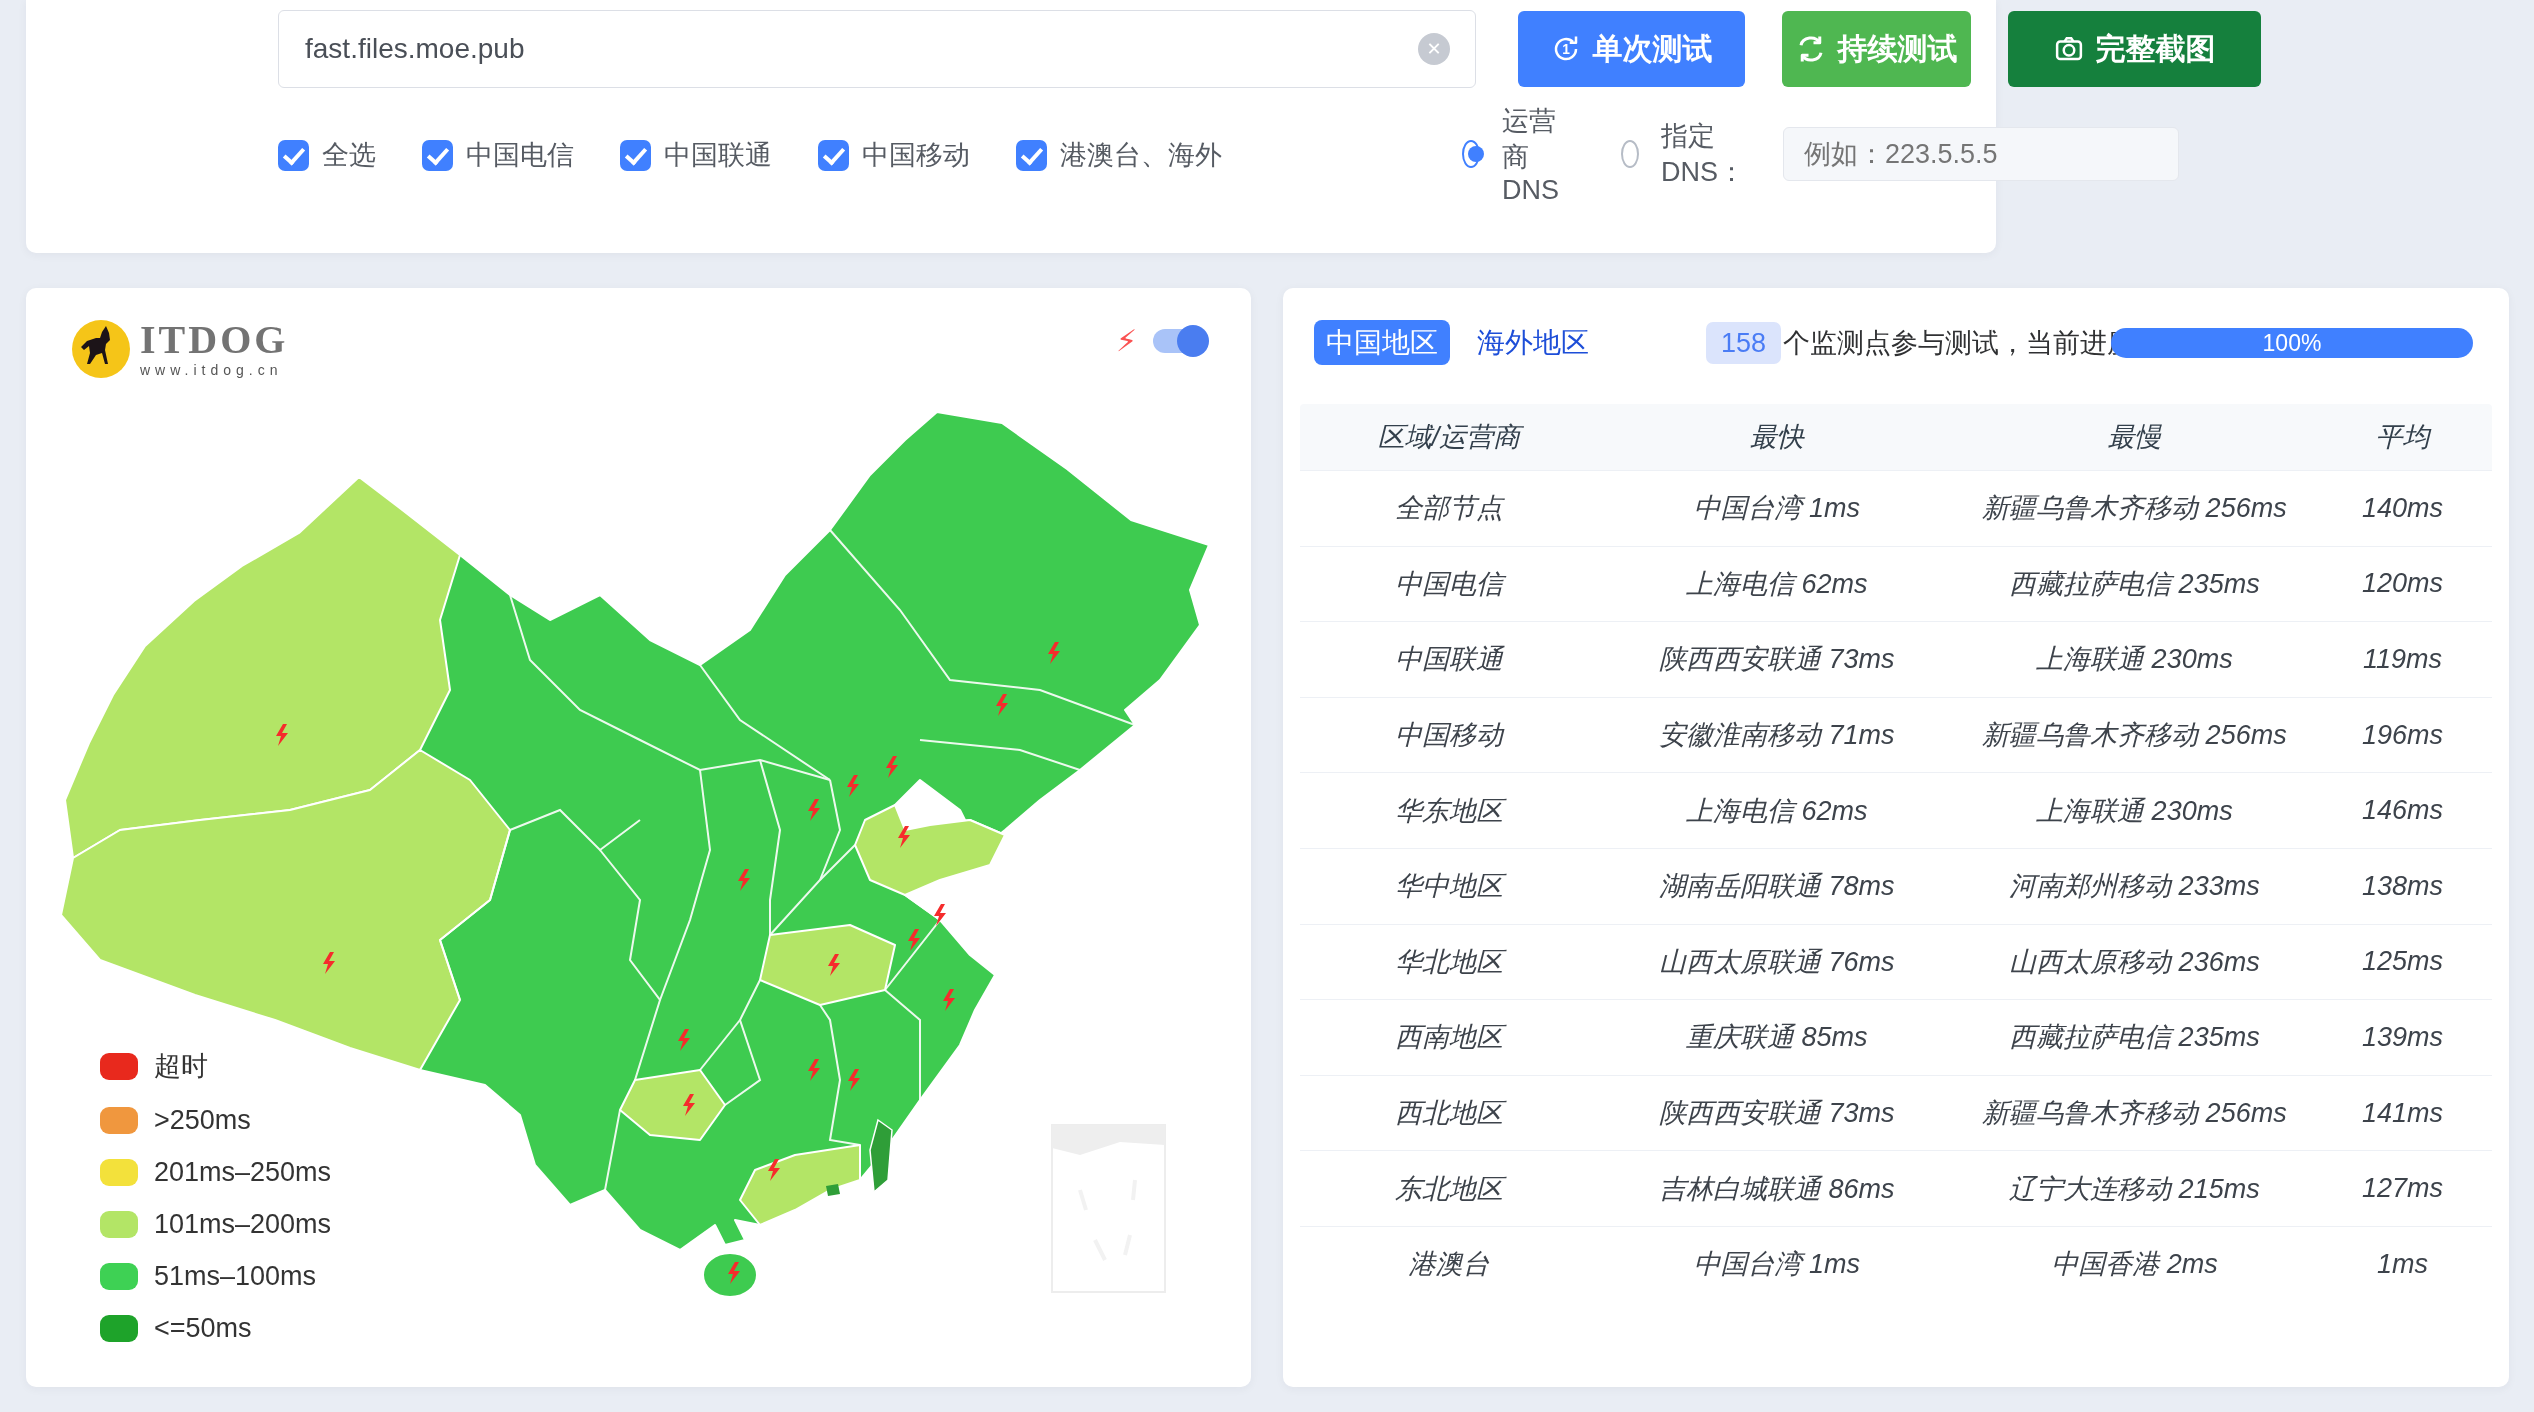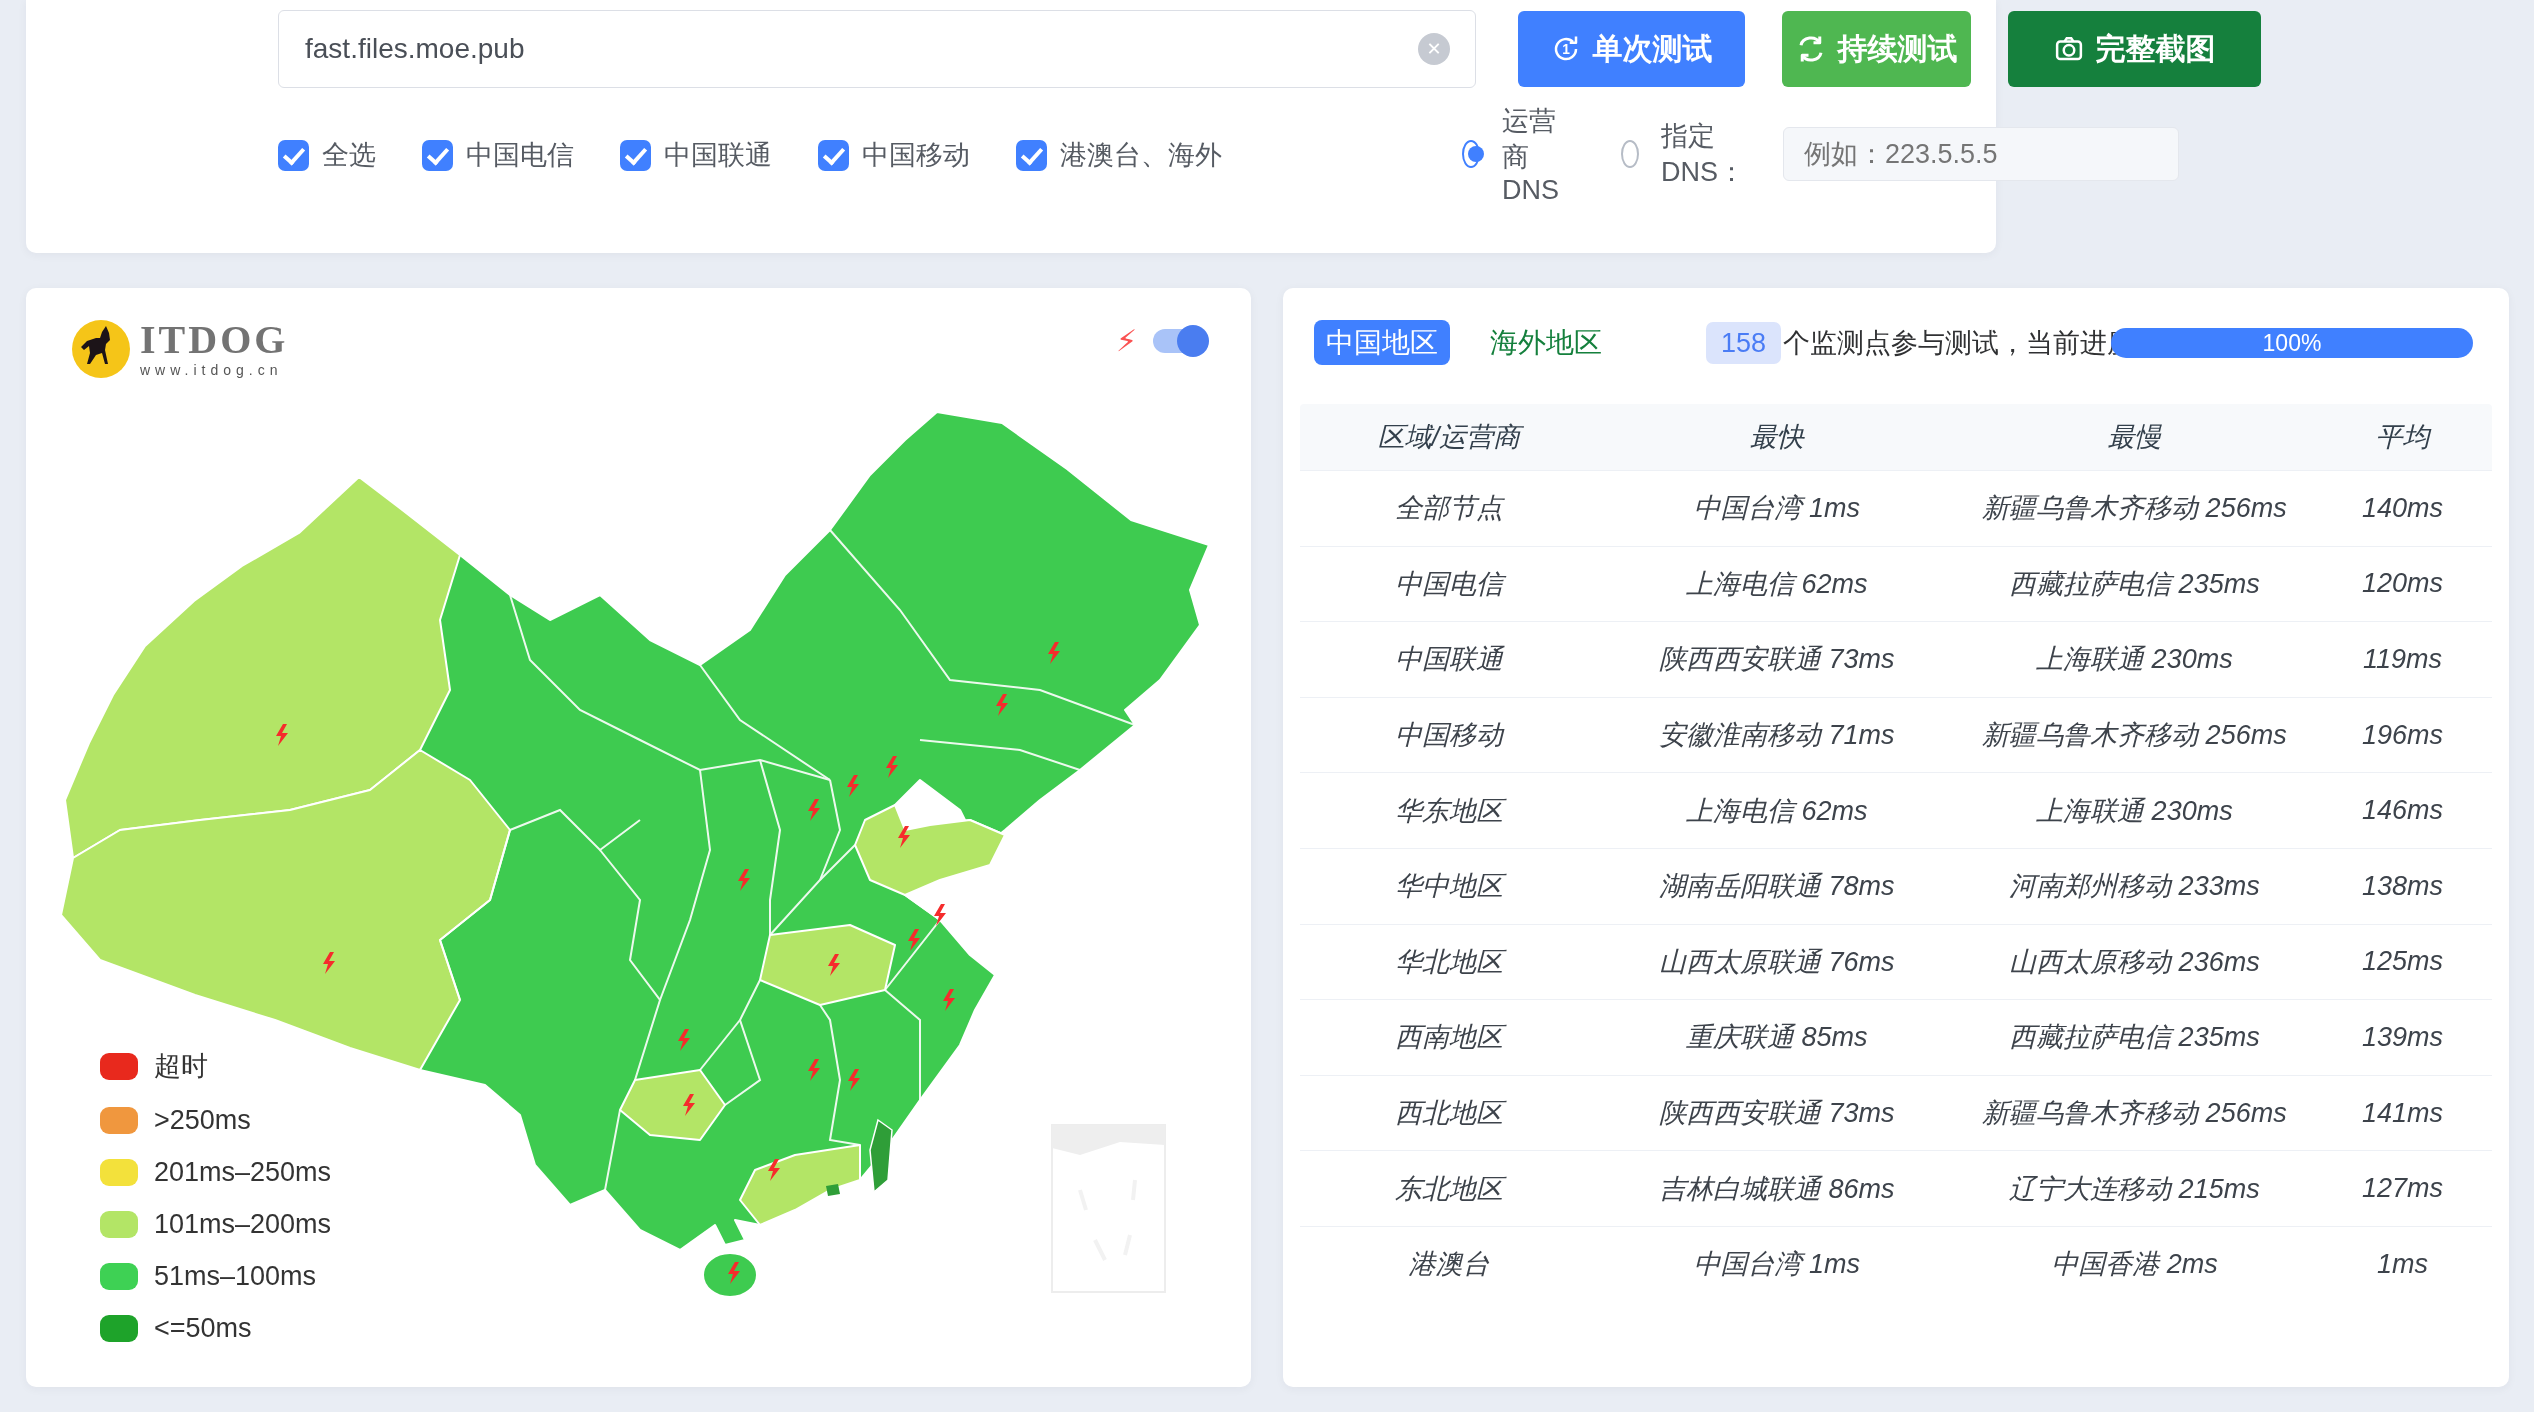--- a/index.html
+++ b/index.html
@@ -38,21 +38,21 @@
   #speed-toggle{width:52px;height:24px;border-radius:12px;background:#a9c3f8;position:relative;cursor:pointer;}
   #speed-toggle .knob{position:absolute;right:-4px;top:-4px;width:32px;height:32px;border-radius:50%;background:#4a7df0;}
   #china-map{position:absolute;left:14px;top:92px;width:1200px;height:950px;}
   #legend{position:absolute;left:74px;top:760px;display:flex;flex-direction:column;gap:21px;}
   .lg-item{display:flex;align-items:center;gap:16px;}
   .lg-swatch{width:38px;height:27px;border-radius:9px;}
   .lg-label{font-size:27px;color:#333;}
   
   #res-card{left:1283px;top:288px;width:1226px;height:1099px;overflow:hidden;}
   #tab-cn{position:absolute;left:31px;top:32px;width:136px;height:45px;background:#4080ff;color:#fff;font-size:28px;border-radius:8px;display:flex;align-items:center;justify-content:center;cursor:pointer;}
-  #tab-ov{position:absolute;left:197px;top:32px;height:45px;display:flex;align-items:center;font-size:28px;color:#15803d;cursor:pointer;padding:0 10px;}
+  #tab-ov{position:absolute;left:184px;top:32px;height:45px;display:flex;align-items:center;font-size:28px;color:#1d4ed8;cursor:pointer;padding:0 10px;}
   #monitor-badge{position:absolute;left:423px;top:34px;height:42px;padding:0 15px;background:#dbe4fc;border-radius:7px;color:#4a7cf5;font-size:27px;display:flex;align-items:center;}
   #monitor-text{position:absolute;left:500px;top:34px;height:42px;display:flex;align-items:center;font-size:27px;color:#303133;}
   #progress{position:absolute;left:828px;top:40px;width:362px;height:30px;border-radius:15px;background:#4080ff;display:flex;align-items:center;justify-content:center;}
   #progress span{color:#fff;font-size:23px;}
   #res-table{position:absolute;left:17px;top:116px;width:1192px;}
   .t-head{display:flex;background:#f7f9fb;height:66px;align-items:center;border-radius:4px 4px 0 0;}
   .t-row{display:flex;height:75.6px;align-items:center;border-top:1px solid #edf0f5;}
   .t-cell{text-align:center;font-size:27px;color:#3d434b;overflow:hidden;white-space:nowrap;font-style:italic;}
   .t-head .t-cell{color:#33404c;font-weight:500;}
   .c0{width:25%;} .c1{width:30%;} .c2{width:30%;} .c3{width:15%;}

